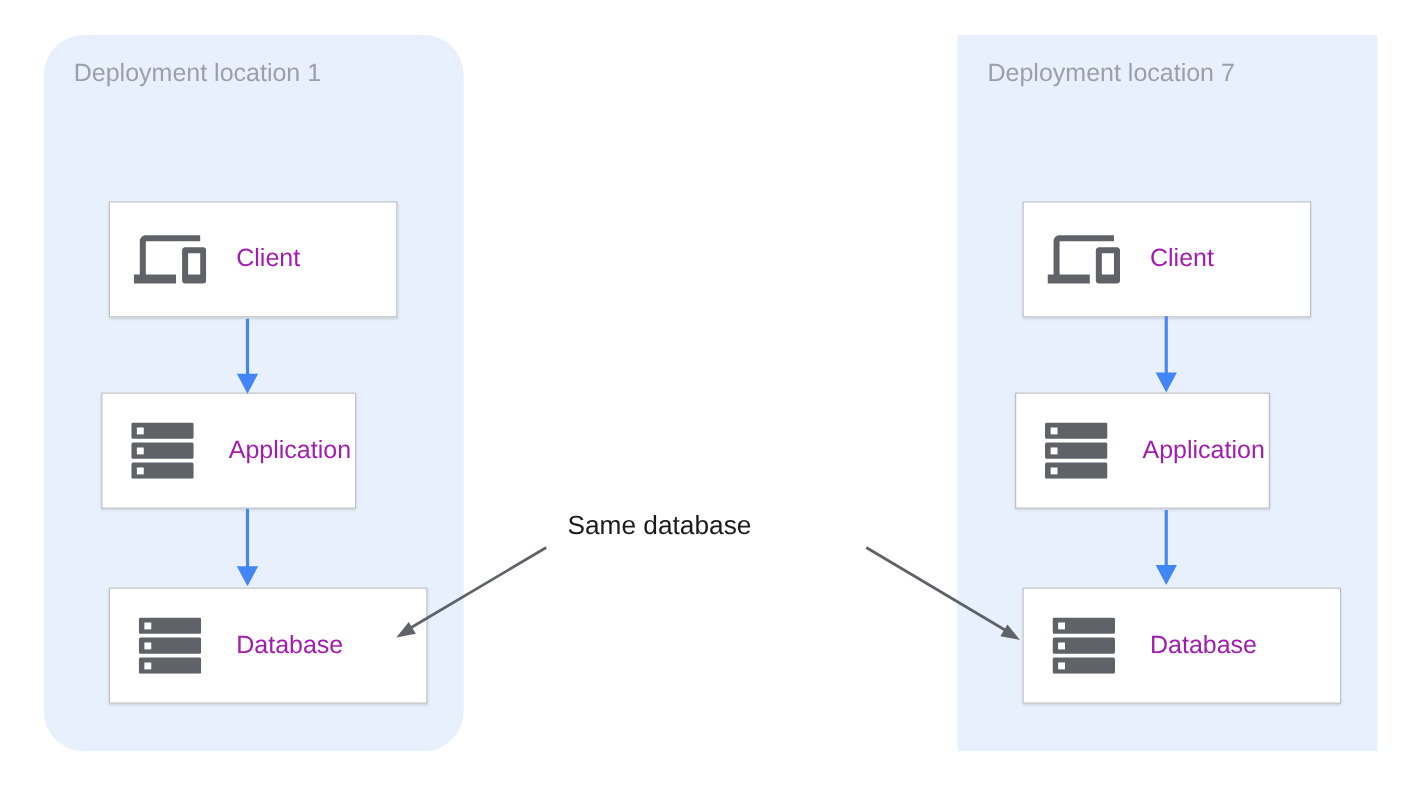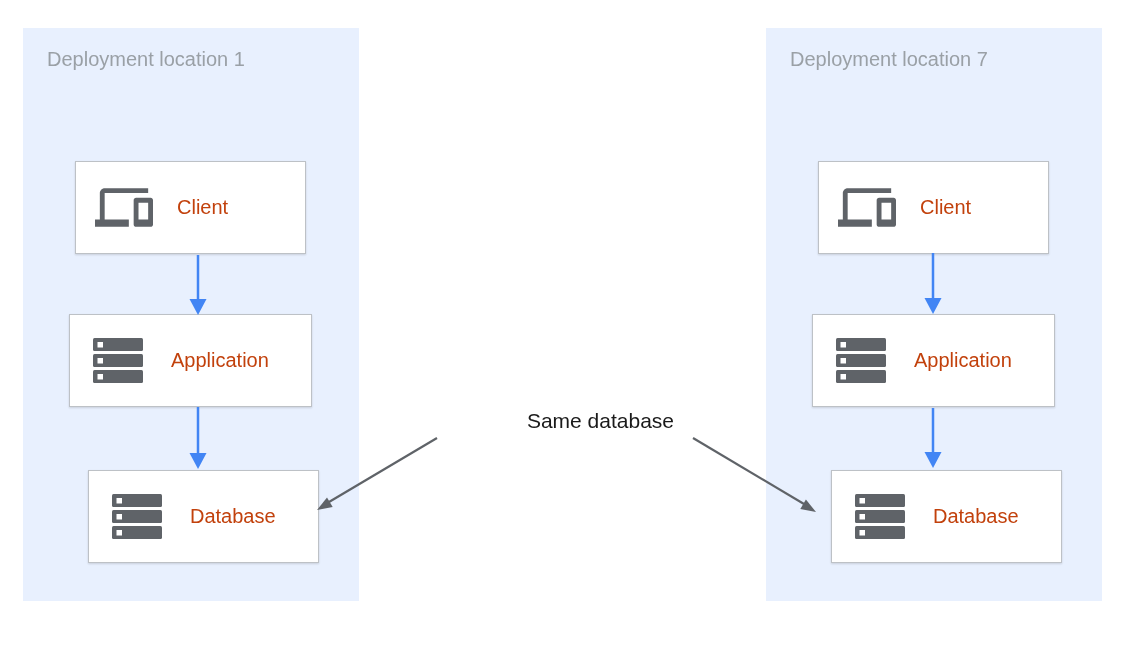--- a/index.html
+++ b/index.html
@@ -15,63 +15,63 @@
     font-family: "Liberation Sans", sans-serif;
     overflow: hidden;
   }
   .panel {
     position: absolute;
     top: 28px;
     width: 336px;
     height: 573px;
     background: #e8f0fe;
   }
-  .panel.left  { left: 23px; }
+  .panel.left  { left: 35px; border-radius: 32px; }
   .panel.right { left: 766px; }
   .panel-label {
     position: absolute;
     top: 20px;
     left: 24px;
     font-size: 20px;
     color: #9aa0a6;
     white-space: nowrap;
   }
   .node {
     position: absolute;
     display: flex;
     align-items: center;
     box-sizing: border-box;
     background: #ffffff;
     border: 1px solid #bdc1c6;
     box-shadow: 0 1px 2px rgba(0,0,0,0.14);
     height: 93px;
   }
   .node-client   { left: 52px; top: 133px; width: 231px; }
-  .node-app      { left: 46px; top: 286px; width: 243px; }
-  .node-database { left: 52px; top: 442px; width: 231px; margin-left: 13px; }
+  .node-app      { left: 46px; top: 286px; width: 204px; }
+  .node-database { left: 52px; top: 442px; width: 255px; }
   .node-icon {
     display: flex;
     align-items: center;
     justify-content: center;
     width: 58px;
     margin-left: 19px;
     flex: 0 0 auto;
   }
   .node-label {
     font-size: 20px;
-    color: #c2410c;
+    color: #a21caf;
     margin-left: 24px;
     white-space: nowrap;
   }
   .annotation {
     position: absolute;
     left: 454px;
     top: 408px;
     width: 220px;
-    text-align: right;
+    text-align: left;
     font-size: 21px;
     line-height: 25px;
     color: #1a1a1a;
   }
   .arrow-layer {
     position: absolute;
     left: 0;
     top: 0;
     width: 1132px;
     height: 648px;

